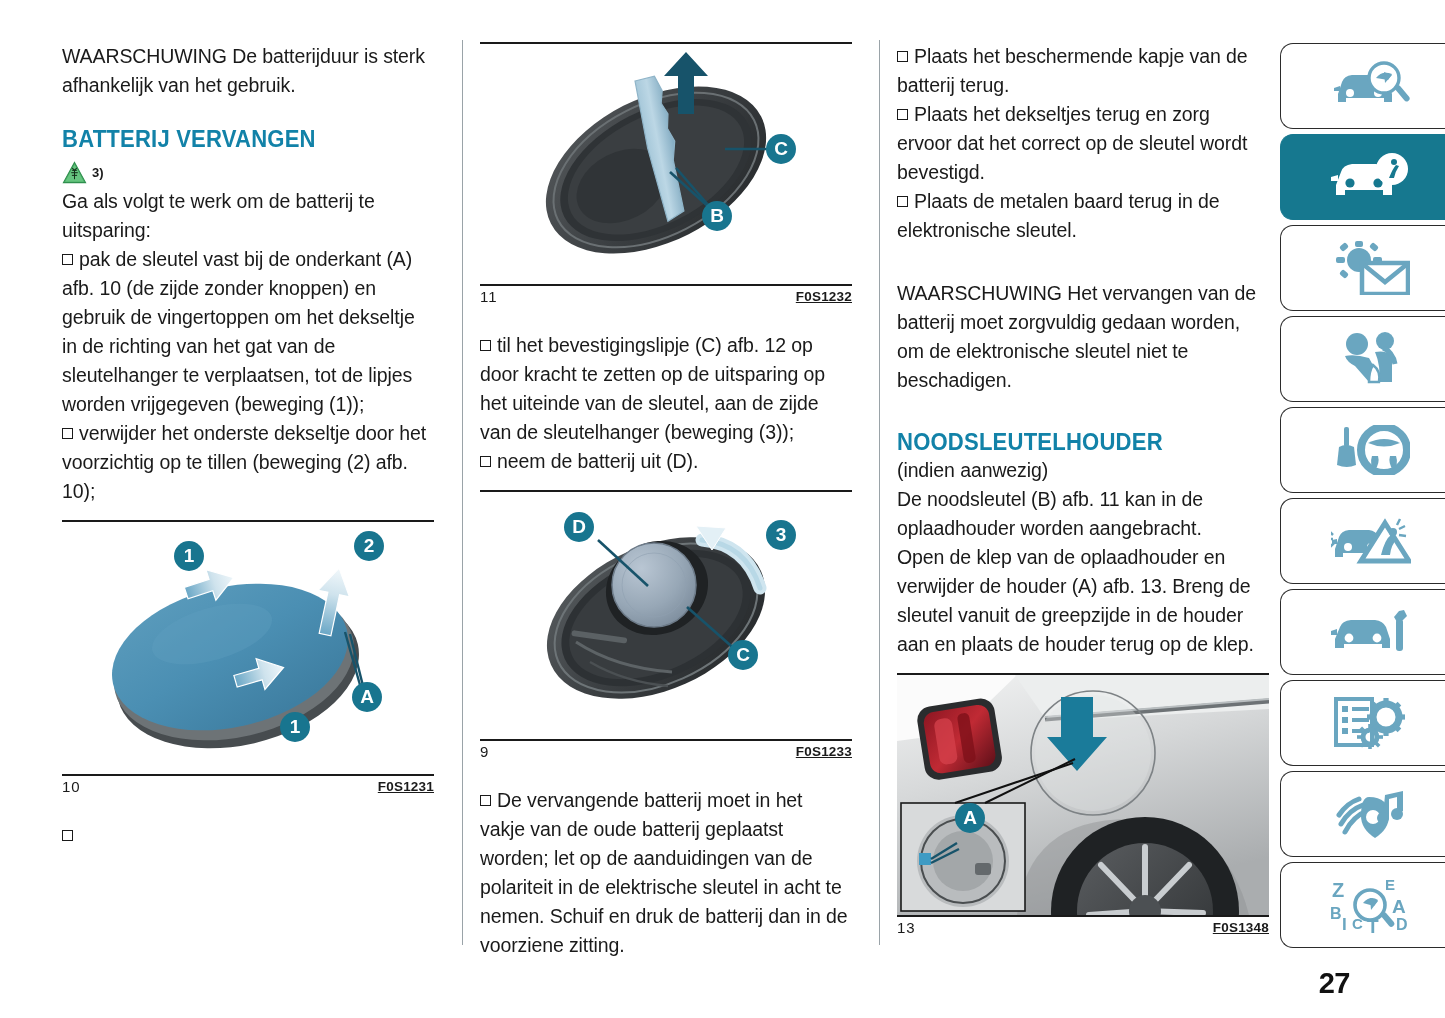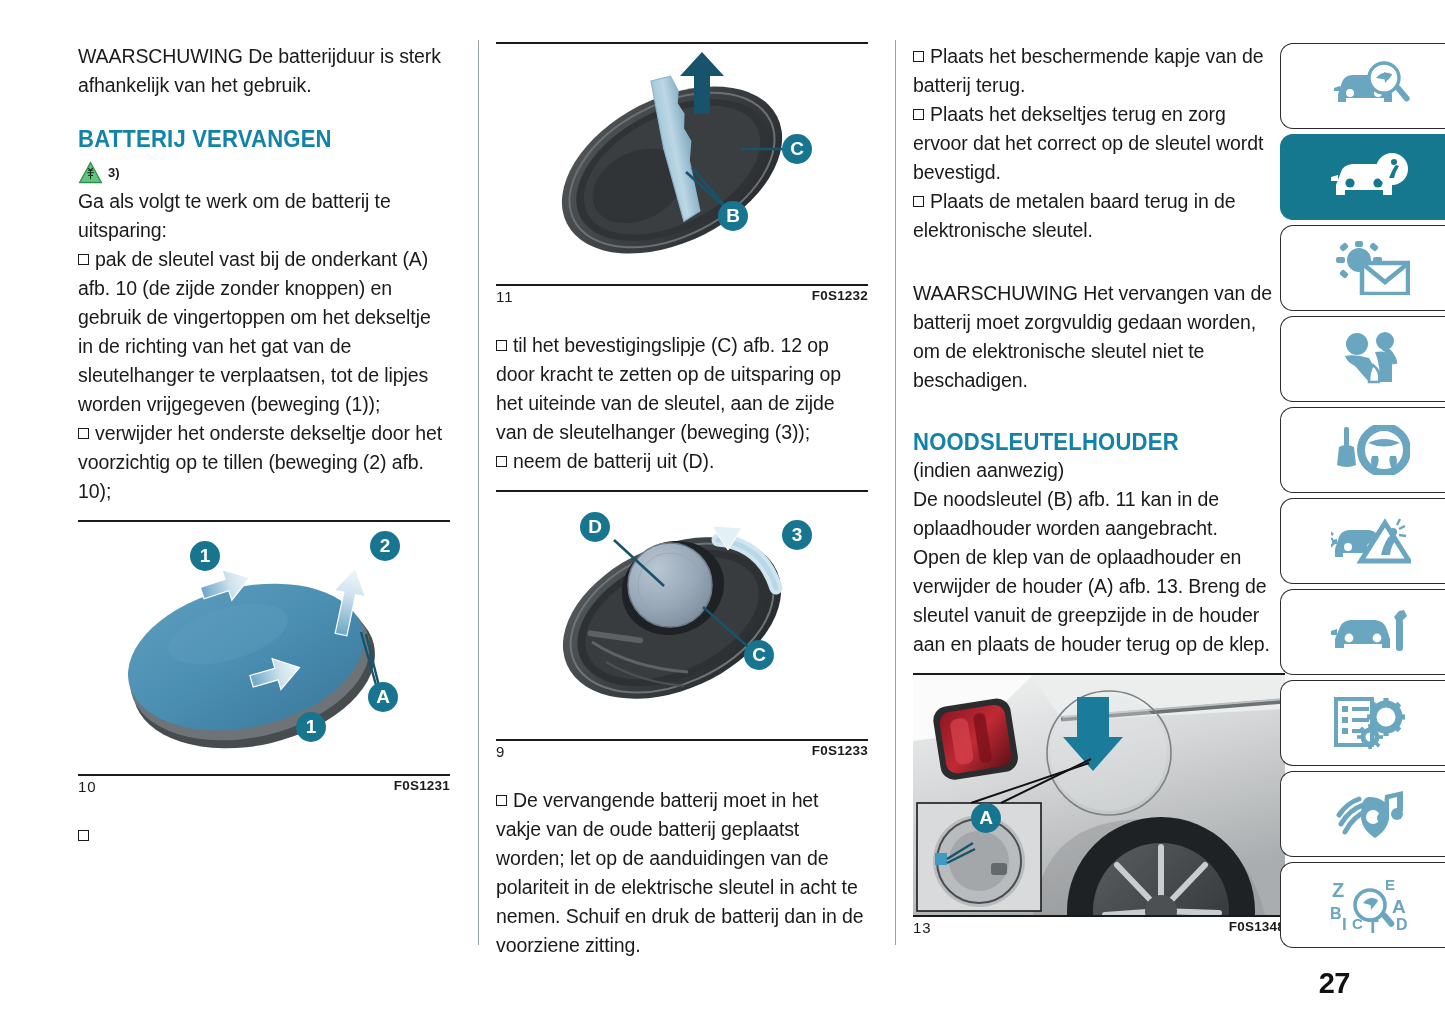--- a/index.html
+++ b/index.html
@@ -17,21 +17,21 @@
   }
 
   .page {
     position: absolute;
     inset: 0;
     display: flex;
   }
 
   .columns {
     position: absolute;
-    left: 16px;
+    left: 0;
     top: 0;
     width: 1270px;
     height: 1018px;
   }
 
   .col {
     position: absolute;
     top: 42px;
     width: 372px;
   }
@@ -113,26 +113,26 @@
   }
   .fig-body {
     position: relative;
     width: 372px;
     overflow: hidden;
     background: #fff;
   }
   .fig-caption {
     display: flex;
     justify-content: space-between;
-    align-items: flex-start;
+    align-items: center;
     font-size: 15px;
     padding-top: 2px;
   }
   .fig-num { font-weight: normal; letter-spacing: 1px; }
-  .fig-code { font-weight: bold; font-size: 13.5px; letter-spacing: 0.2px; }
+  .fig-code { font-weight: bold; font-size: 13.5px; letter-spacing: 0.2px; text-decoration: underline; }
 
   
   .bubble {
     position: absolute;
     width: 30px; height: 30px;
     border-radius: 50%;
     background: #18758f;
     color: #fff;
     font-size: 19px;
     font-weight: bold;

